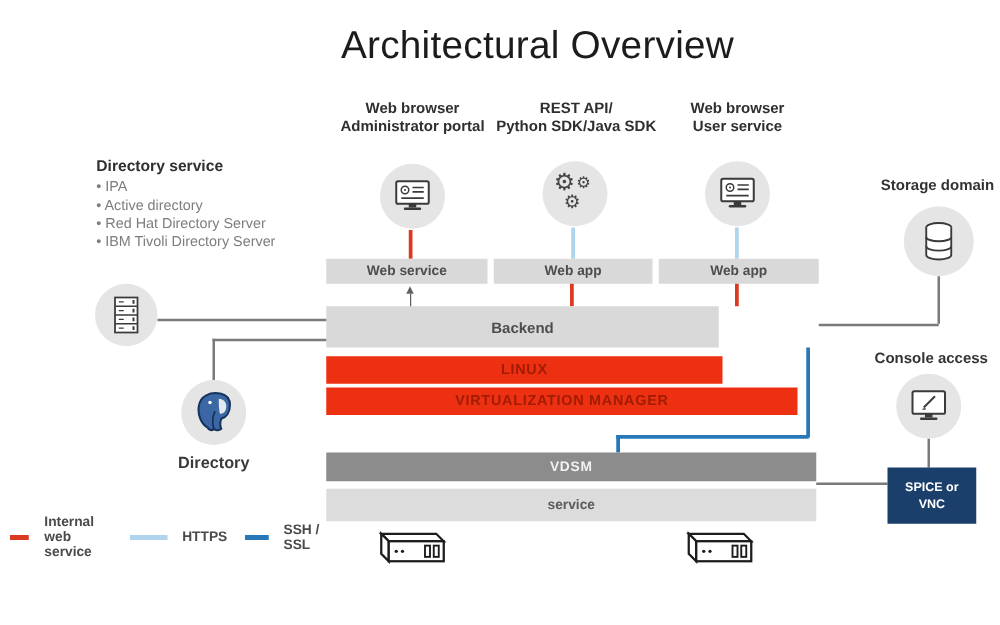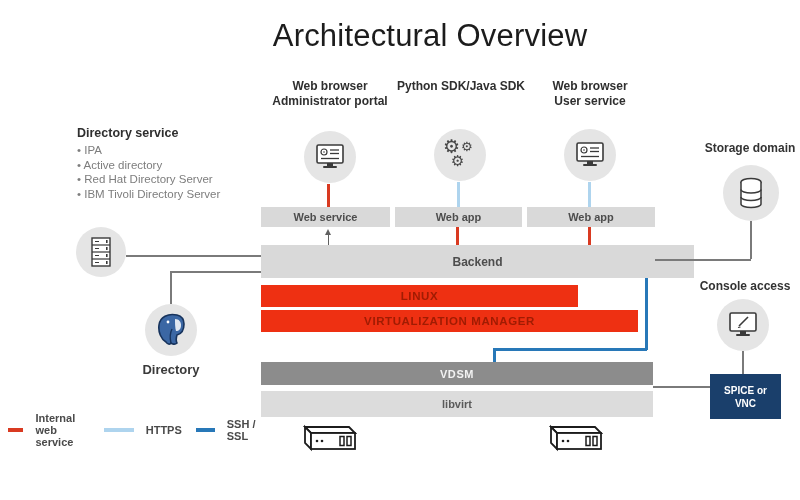--- a/index.html
+++ b/index.html
@@ -53,20 +53,21 @@
 
 <div class="canvas">
 
   <div class="abs title">Architectural Overview</div>
 
   <div class="abs col-label" style="left:245px;width:170px;">
     <div>Web browser</div>
     <div>Administrator portal</div>
   </div>
   <div class="abs col-label" style="left:375px;width:172px;">
+    <div>REST API/</div>
     <div>Python SDK/Java SDK</div>
   </div>
   <div class="abs col-label" style="left:510px;width:160px;">
     <div>Web browser</div>
     <div>User service</div>
   </div>
 
   <div class="abs circle" style="left:304px;top:131px;width:52px;height:52px;">
     <span>
       <svg width="32" height="28" viewBox="0 0 32 28">
@@ -117,40 +118,40 @@
     <span>Web app</span>
   </div>
 
   <div class="abs" style="left:325px;top:229px;">
     <div class="arrow-up"></div>
     <div style="width:1.5px;height:11px;background:#606060;margin-left:2.7px;"></div>
   </div>
   <div class="abs red-line" style="left:456px;top:227px;width:3px;height:18px;"></div>
   <div class="abs red-line" style="left:588px;top:227px;width:3px;height:18px;"></div>
 
-  <div class="abs bar" style="left:261px;top:245px;width:433px;height:33px;font-size:12px;">
+  <div class="abs bar" style="left:261px;top:245px;width:314px;height:33px;font-size:12px;">
     <span>Backend</span>
   </div>
 
   <div class="abs bar red" style="left:261px;top:285px;width:317px;height:22px;">
     <span>LINUX</span>
   </div>
   <div class="abs bar red" style="left:261px;top:310px;width:377px;height:22px;">
     <span>VIRTUALIZATION MANAGER</span>
   </div>
 
   <div class="abs ssh-line" style="left:645px;top:278px;width:2.5px;height:72px;"></div>
   <div class="abs ssh-line" style="left:493px;top:348px;width:154px;height:2.5px;"></div>
   <div class="abs ssh-line" style="left:493px;top:348px;width:2.5px;height:14px;"></div>
 
   <div class="abs bar darkgray" style="left:261px;top:362px;width:392px;height:23px;">
     <span>VDSM</span>
   </div>
   <div class="abs bar lightgray" style="left:261px;top:391px;width:392px;height:26px;">
-    <span>libvirt</span>
+    <span>service</span>
   </div>
 
   <div class="abs" style="left:297px;top:424px;">
     <svg width="60" height="28" viewBox="0 0 60 28">
       <polygon points="8,3 52,3 58,9 14,9" fill="#fff" stroke="#1c1c1c" stroke-width="1.8"></polygon>
       <polygon points="8,3 14,9 14,25 8,19" fill="#fff" stroke="#1c1c1c" stroke-width="1.8"></polygon>
       <rect x="14" y="9" width="44" height="16" fill="#fff" stroke="#1c1c1c" stroke-width="1.8"></rect>
       <circle cx="20" cy="17" r="1.3" fill="#1c1c1c"></circle>
       <circle cx="25" cy="17" r="1.3" fill="#1c1c1c"></circle>
       <rect x="43" y="12.5" width="4" height="9" fill="none" stroke="#1c1c1c" stroke-width="1.5"></rect>

